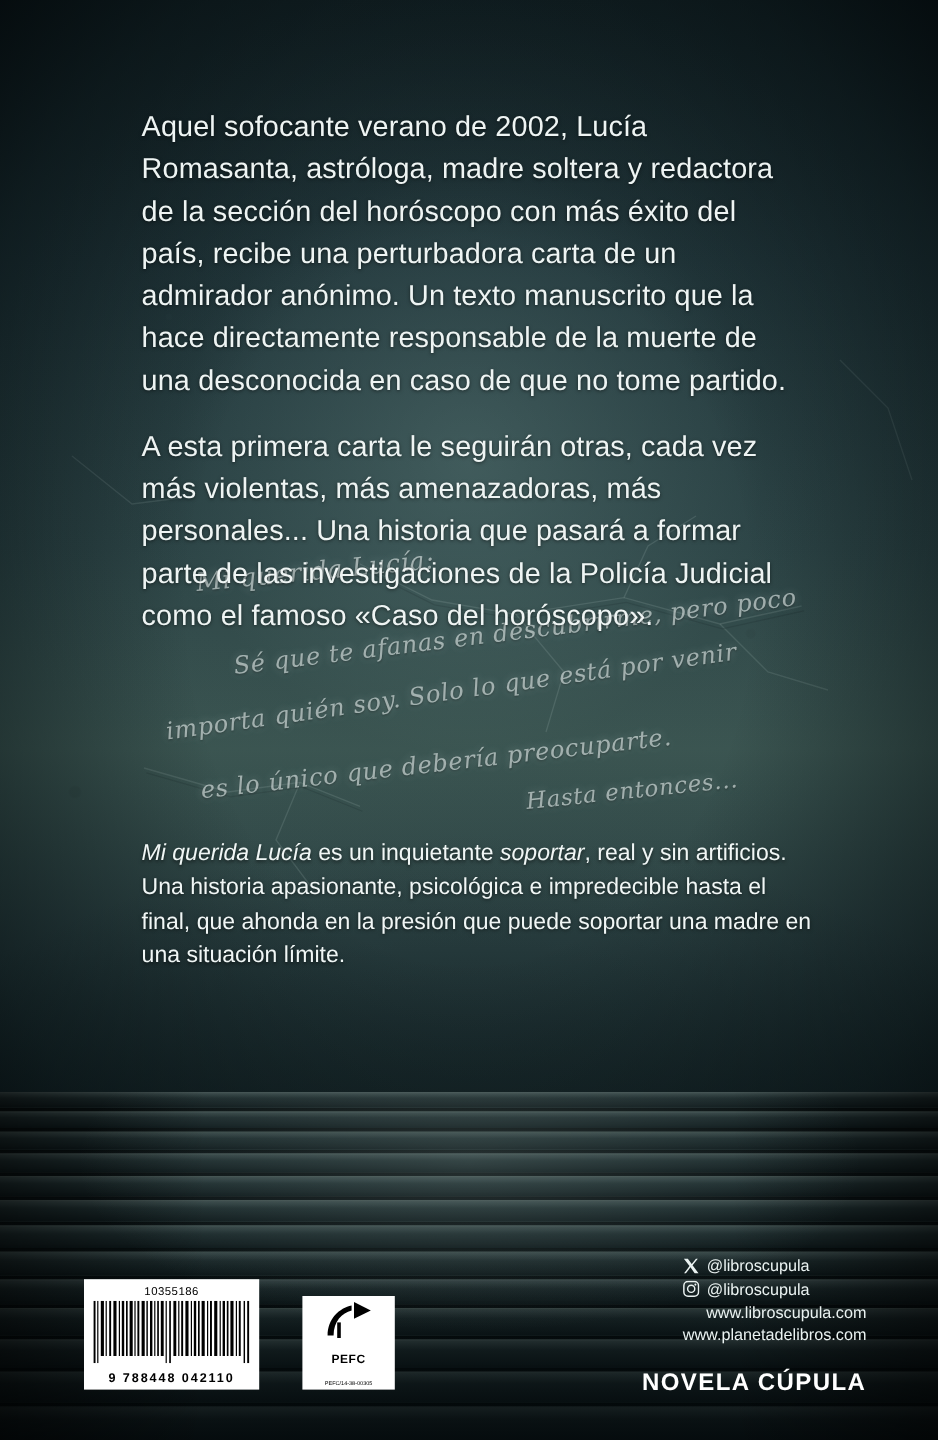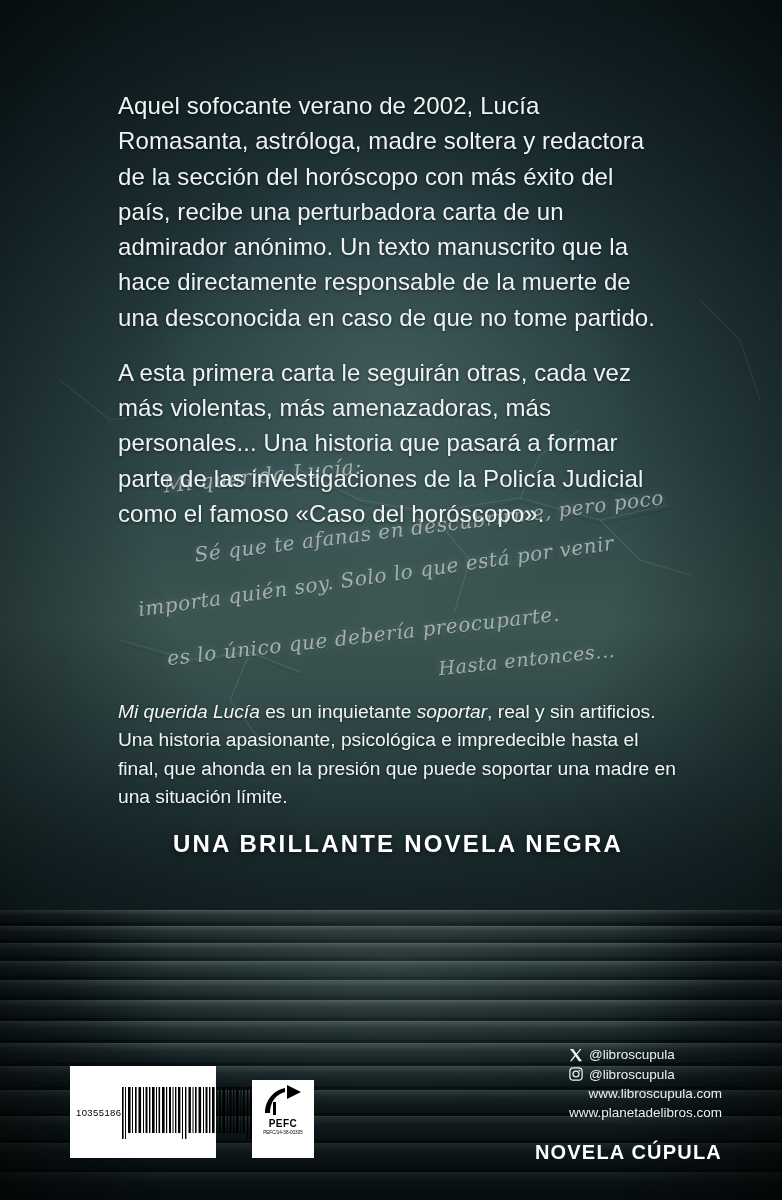--- a/index.html
+++ b/index.html
@@ -135,32 +135,32 @@
 
   
   .footer { position: absolute; left: 0; bottom: 0; width: 782px; height: 160px; z-index: 8; }
 
   .barcode-box {
     position: absolute;
     left: 70px; bottom: 42px;
     width: 146px; height: 92px;
     background: #fff;
     padding: 5px 6px 3px 6px;
-    display: flex; flex-direction: row; align-items: center;
+    display: flex; flex-direction: column; align-items: center;
   }
   .barcode-num-top { font-size: 9.5px; color: #000; letter-spacing: .4px; margin-bottom: 2px; font-family: "Liberation Sans", sans-serif;}
   .bars { flex: 1; width: 132px; display: flex; align-items: stretch; gap: 0; }
   .barcode-num-bot { font-size: 10.5px; color: #000; letter-spacing: 1.6px; margin-top: 2px; font-family: "Liberation Sans", sans-serif; font-weight: bold; }
 
   .pefc-box {
     position: absolute;
     left: 252px; bottom: 42px;
-    width: 62px; height: 78px;
+    width: 77px; height: 78px;
     background: #fff;
-    display: flex; flex-direction: column; align-items: center; justify-content: flex-start;
+    display: flex; flex-direction: column; align-items: center; justify-content: space-between;
     padding: 3px;
   }
   .pefc-mark { width: 40px; height: 34px; }
   .pefc-name { font-size: 10px; font-weight: bold; color: #000; letter-spacing: .5px; margin-top: 1px; }
   .pefc-code { font-size: 4.6px; color: #000; letter-spacing: 0; margin-top: 1px; }
 
   .socials {
     position: absolute;
     right: 60px; bottom: 78px;
     text-align: right;
@@ -214,21 +214,20 @@
     <div class="hw-line hw5">Hasta entonces...</div>
   </div>
 
   <div class="blurb2">
     <p>
       <em>Mi querida Lucía</em><span> es un inquietante </span><em>soportar</em><span>, real y sin artificios. Una historia apasionante, psicológica e impredecible hasta el final, que ahonda en la presión que puede soportar una madre en una situación límite.</span>
     </p>
   </div>
 
   <div class="tagline">
-    <div>UNA BRILLANTE NOVELA NEGRA</div>
   </div>
 
   <div class="stairs">
     <div class="step" style="top:0px;   height:13px;"></div>
     <div class="step" style="top:16px;  height:14px;"></div>
     <div class="step" style="top:33px;  height:15px;"></div>
     <div class="step" style="top:51px;  height:16px;"></div>
     <div class="step" style="top:70px;  height:17px;"></div>
     <div class="step" style="top:90px;  height:18px;"></div>
     <div class="step" style="top:111px; height:19px;"></div>

